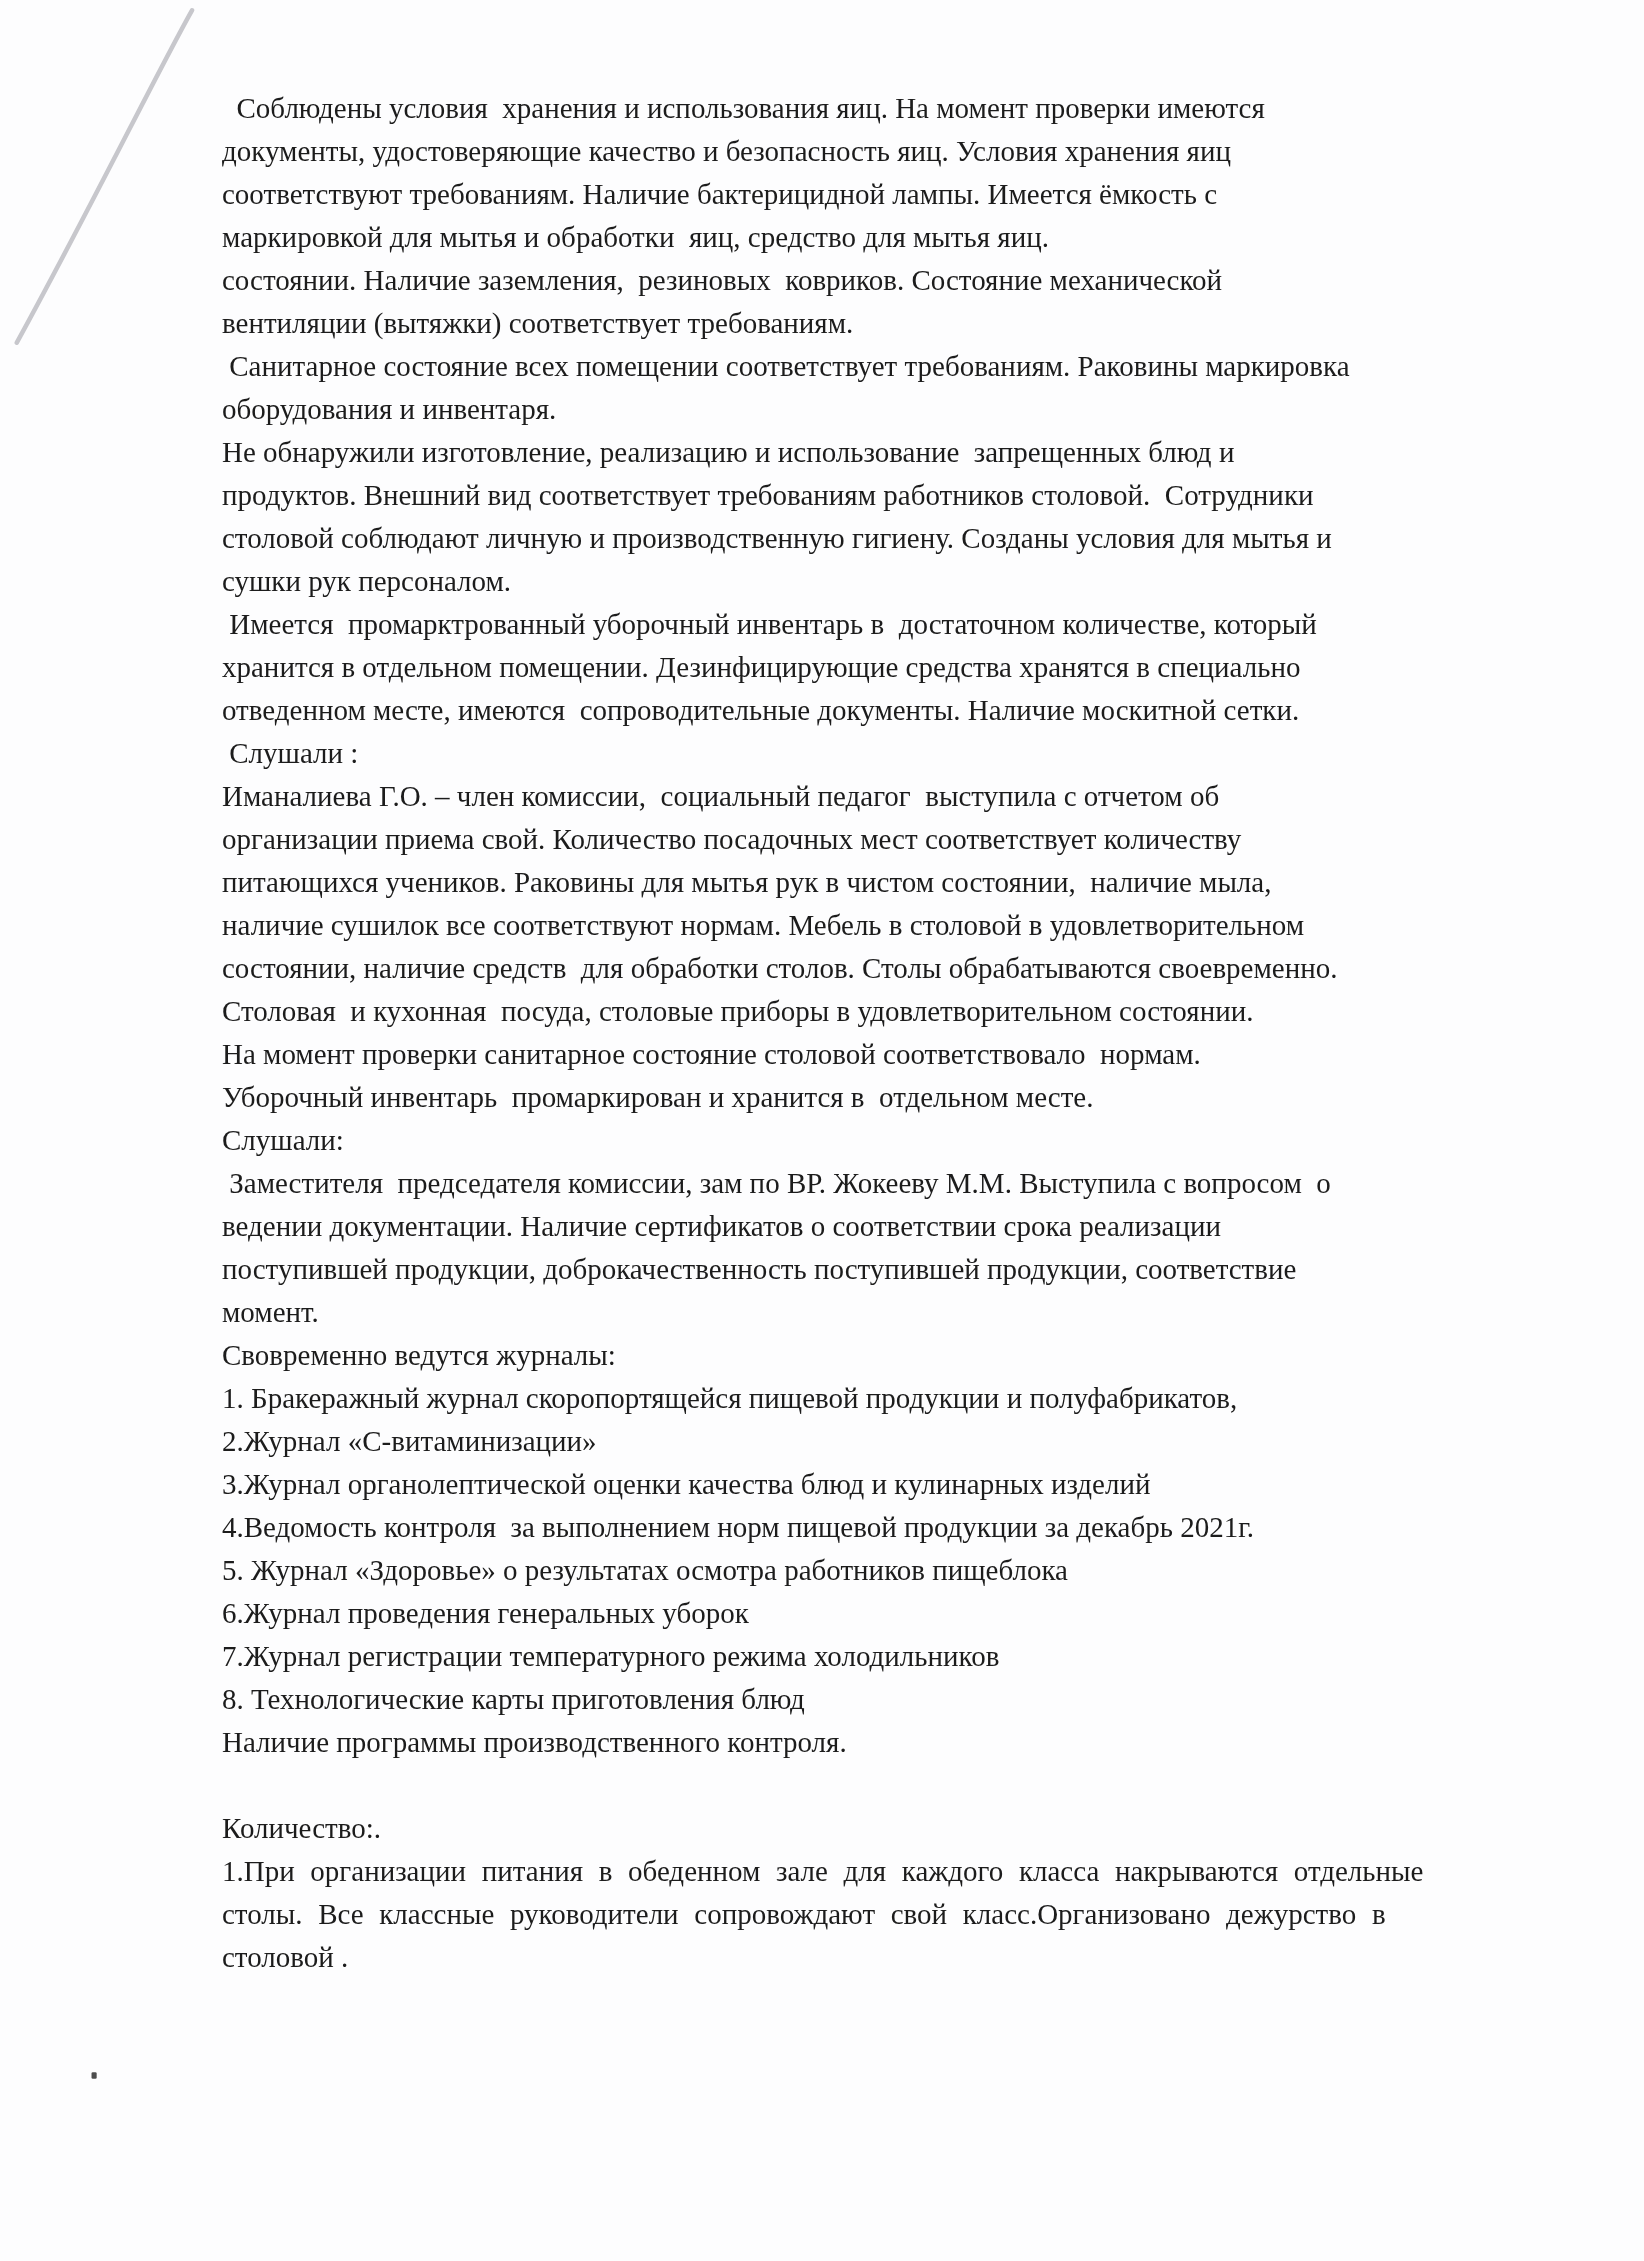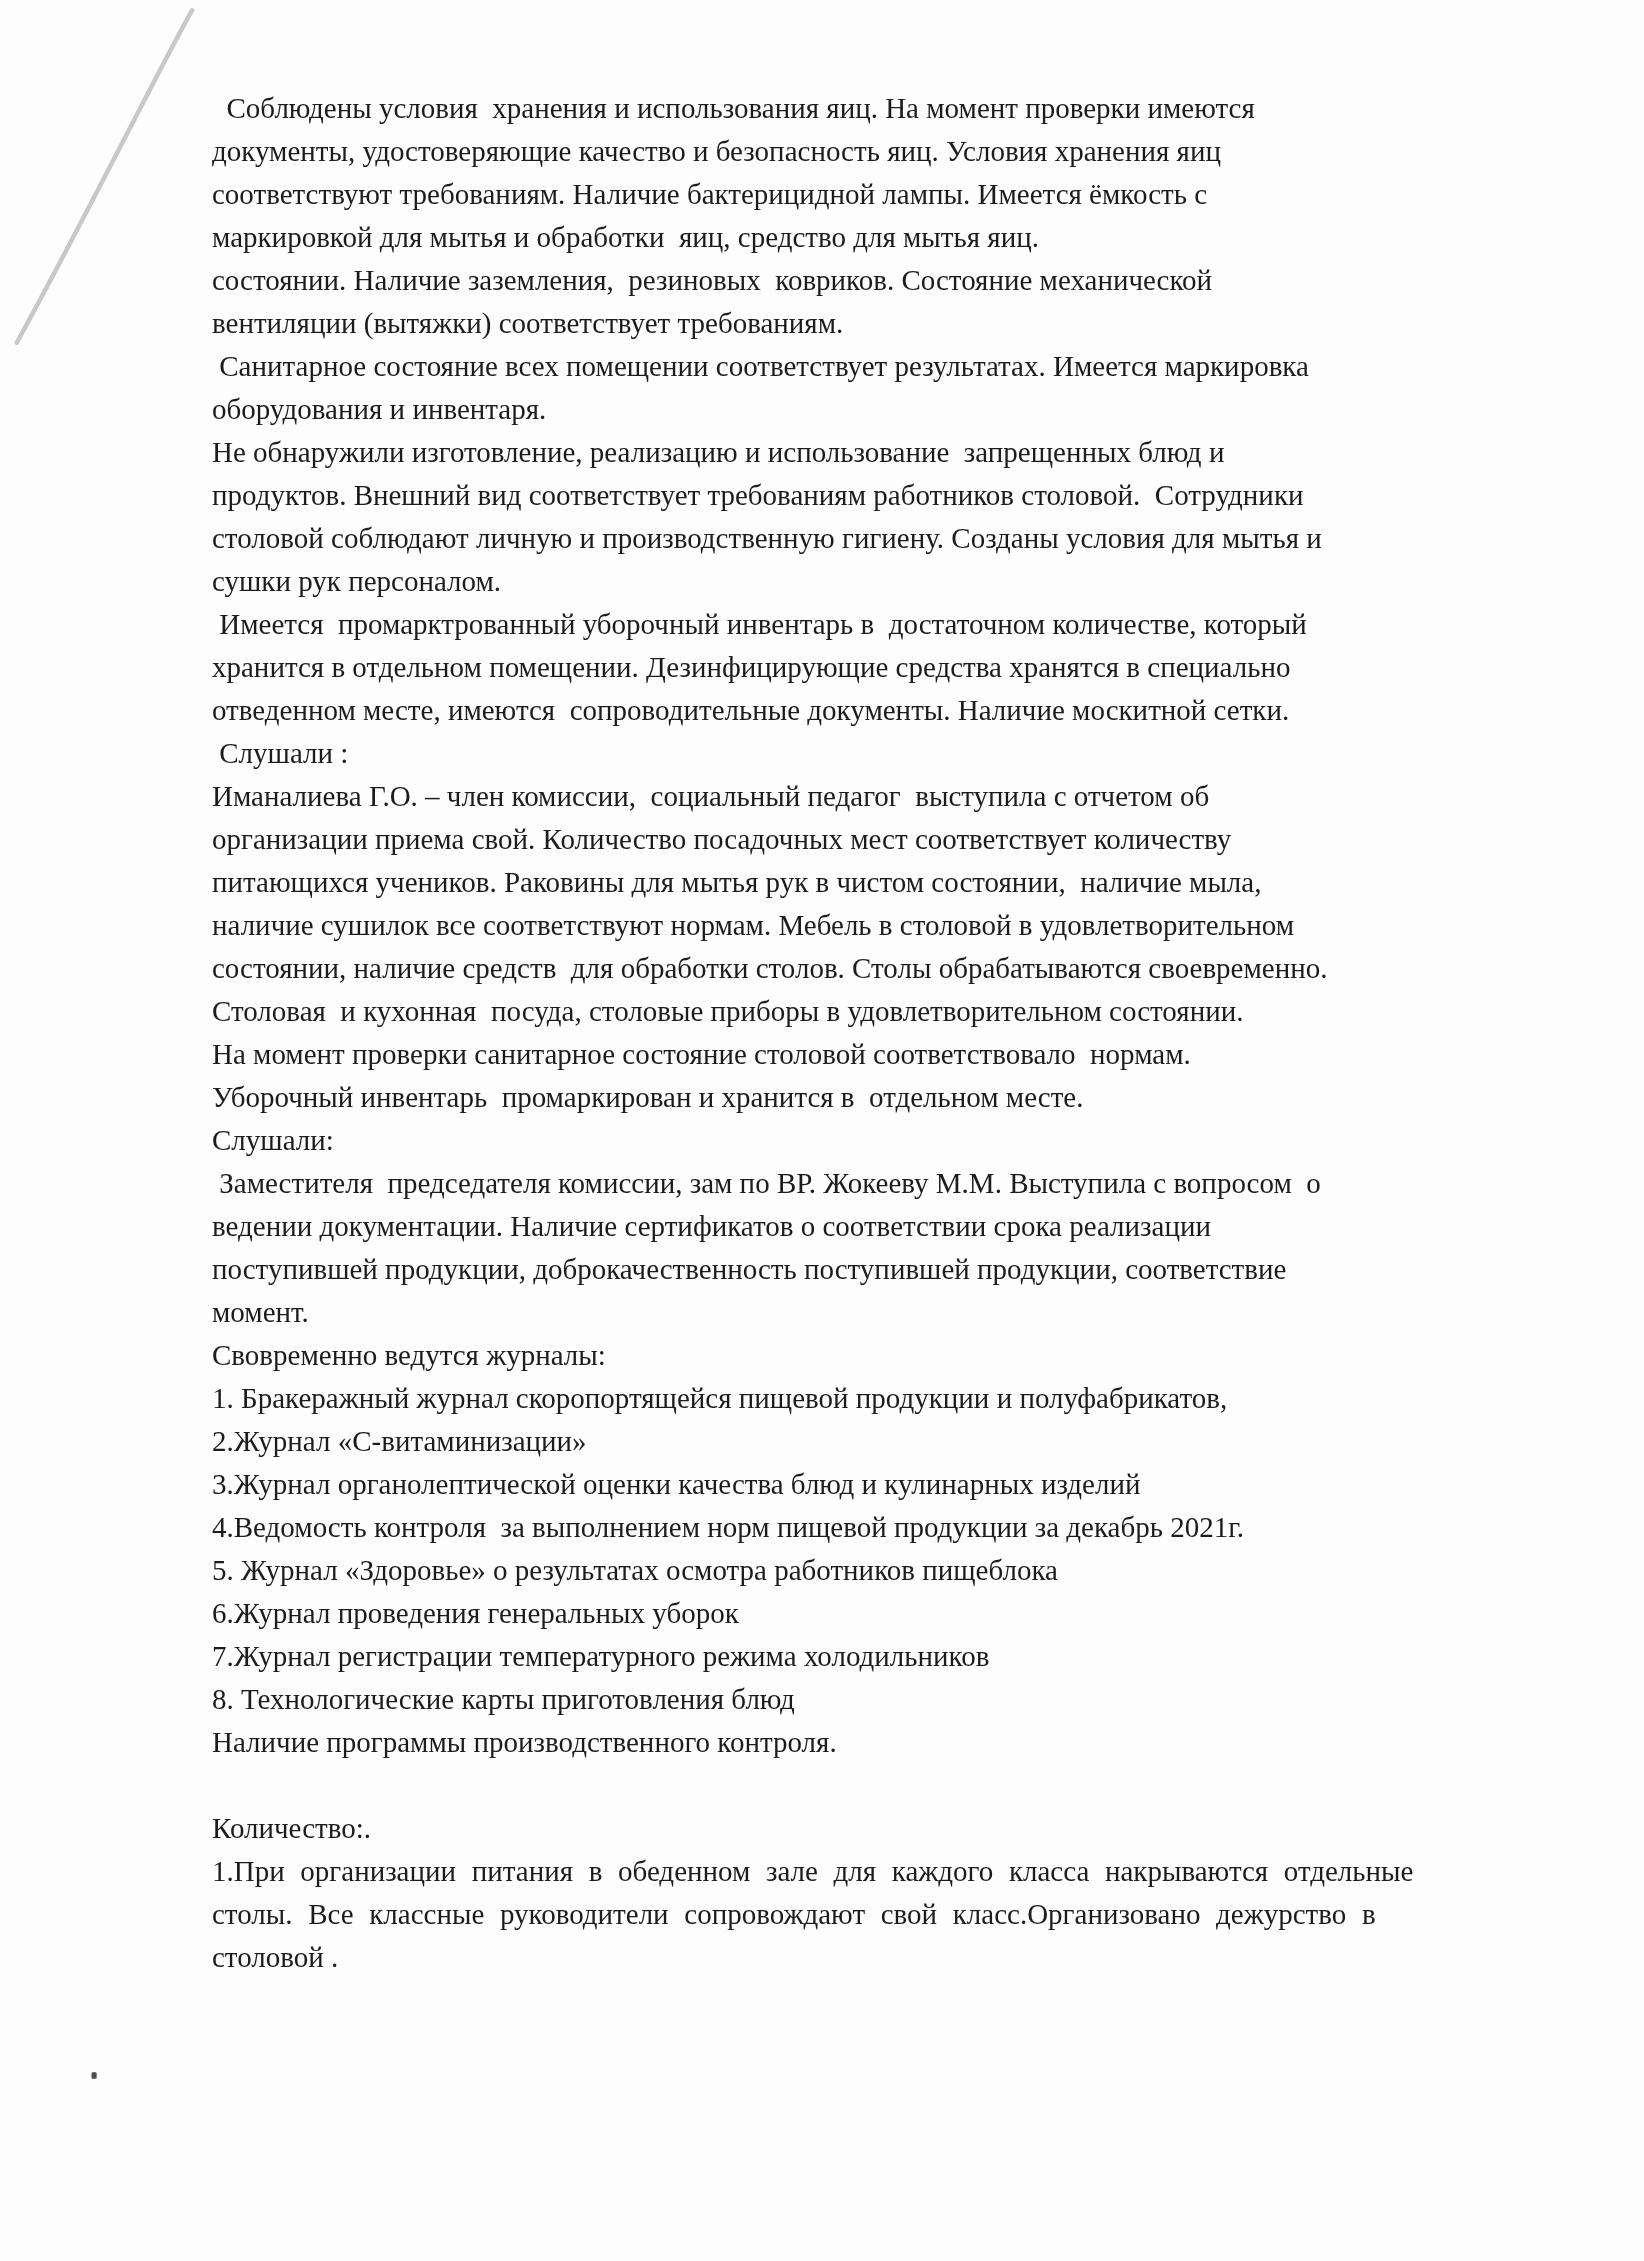--- a/index.html
+++ b/index.html
@@ -10,21 +10,21 @@
   .page {
     position: relative;
     width: 1644px;
     height: 2261px;
     background: #fdfdfe;
     overflow: hidden;
     font-family: "Liberation Serif", "DejaVu Serif", serif;
   }
   .text-block {
     position: absolute;
-    left: 212px;
+    left: 222px;
     top: 87px;
     width: 1266px;
   }
   .line {
     white-space: pre;
     font-size: 29px;
     line-height: 43px;
     height: 43px;
     color: #1c1c1c;
     font-weight: 400;
@@ -52,21 +52,21 @@
     <rect x="142" y="3217" width="8" height="10" rx="2" fill="#4d4d4d"></rect>
   </svg>
 
   <div class="text-block">
       <div class="line">  Соблюдены условия  хранения и использования яиц. На момент проверки имеются</div>
       <div class="line">документы, удостоверяющие качество и безопасность яиц. Условия хранения яиц</div>
       <div class="line">соответствуют требованиям. Наличие бактерицидной лампы. Имеется ёмкость с</div>
       <div class="line">маркировкой для мытья и обработки  яиц, средство для мытья яиц.</div>
       <div class="line">состоянии. Наличие заземления,  резиновых  ковриков. Состояние механической</div>
       <div class="line">вентиляции (вытяжки) соответствует требованиям.</div>
-      <div class="line"> Санитарное состояние всех помещении соответствует результатах. Имеется маркировка</div>
+      <div class="line"> Санитарное состояние всех помещении соответствует требованиям. Раковины маркировка</div>
       <div class="line">оборудования и инвентаря.</div>
       <div class="line">Не обнаружили изготовление, реализацию и использование  запрещенных блюд и</div>
       <div class="line">продуктов. Внешний вид соответствует требованиям работников столовой.  Сотрудники</div>
       <div class="line">столовой соблюдают личную и производственную гигиену. Созданы условия для мытья и</div>
       <div class="line">сушки рук персоналом.</div>
       <div class="line"> Имеется  промарктрованный уборочный инвентарь в  достаточном количестве, который</div>
       <div class="line">хранится в отдельном помещении. Дезинфицирующие средства хранятся в специально</div>
       <div class="line">отведенном месте, имеются  сопроводительные документы. Наличие москитной сетки.</div>
       <div class="line bold"> Слушали :</div>
       <div class="line">Иманалиева Г.О. – член комиссии,  социальный педагог  выступила с отчетом об</div>

